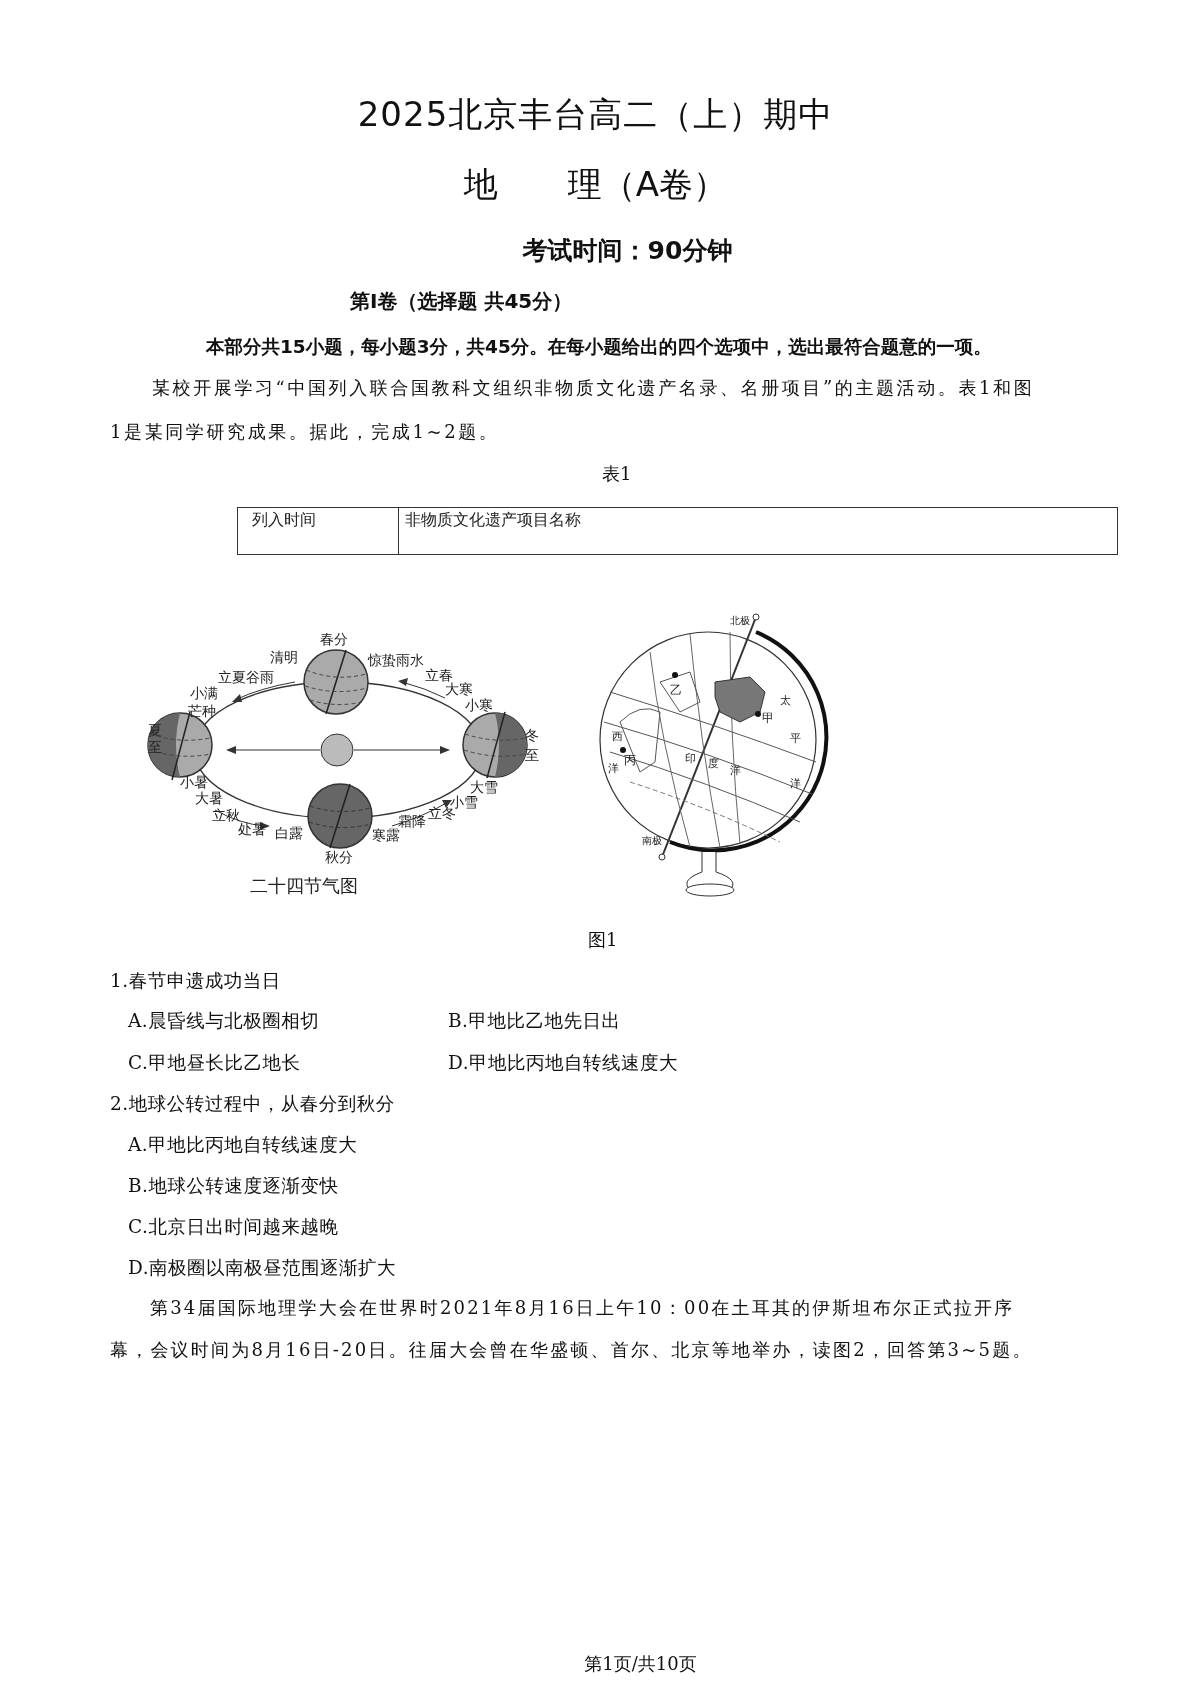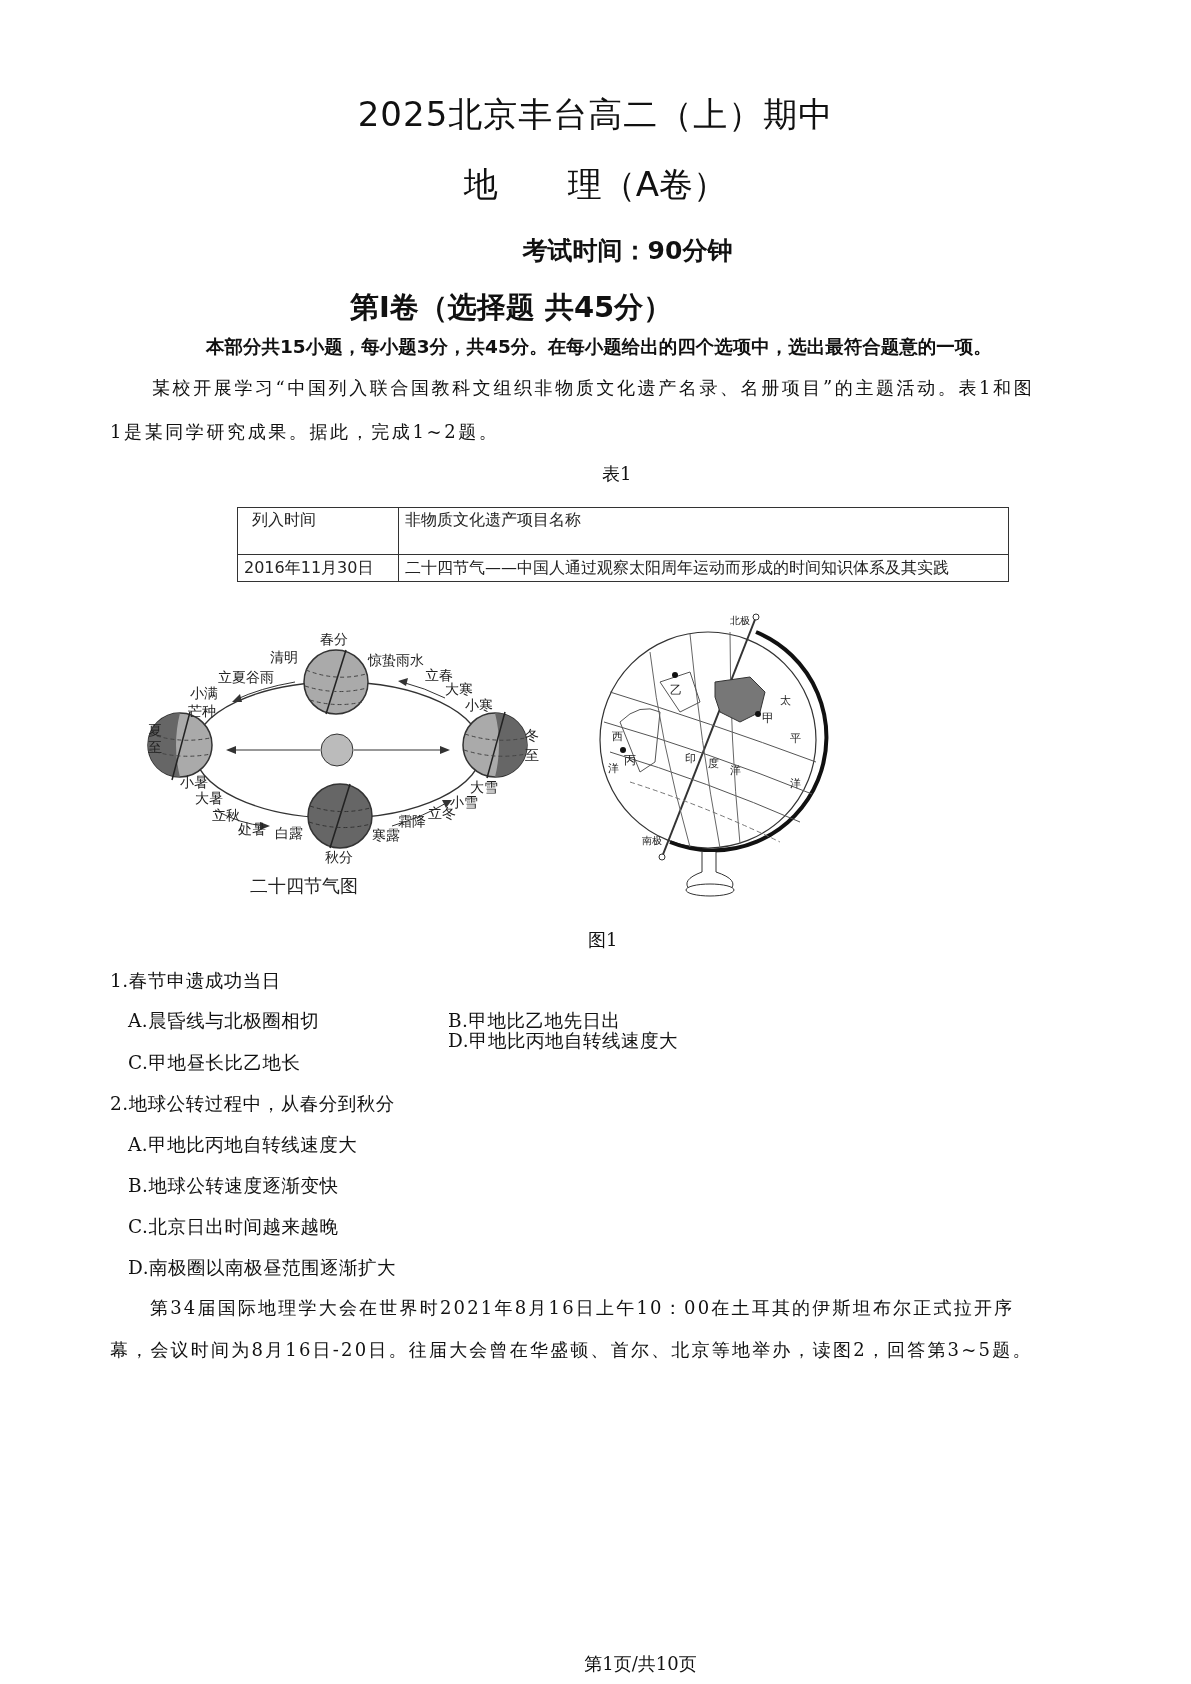--- a/index.html
+++ b/index.html
@@ -6,21 +6,21 @@
   body { width: 1191px; height: 1684px; position: relative; overflow: hidden;
          font-family: "DejaVu Serif", "Liberation Serif", serif; color: #111; }
   .abs { position: absolute; }
   .title { left: 0; width: 1191px; text-align: center; top: 92px; font-size: 34px;
            font-family: "DejaVu Sans", "Liberation Sans", sans-serif; letter-spacing: 1px; }
   .subject { left: 0; width: 1191px; text-align: center; top: 162px; font-size: 34px;
              font-family: "DejaVu Sans", "Liberation Sans", sans-serif; }
   .subject .gap { display: inline-block; width: 70px; }
   .time { left: 0; width: 1191px; text-align: center; top: 234px; font-size: 25px; font-weight: bold;
           font-family: "DejaVu Sans", "Liberation Sans", sans-serif; margin-left: 32px; }
-  .section { left: 350px; top: 288px; font-size: 29px; font-weight: bold;
+  .section { left: 350px; top: 288px; font-size: 20px; font-weight: bold;
              font-family: "DejaVu Sans", "Liberation Sans", sans-serif; }
   .instr { left: 170px; top: 334px; font-size: 18.5px; font-weight: bold;
            font-family: "DejaVu Sans", "Liberation Sans", sans-serif; white-space: nowrap; margin-left: 36px; }
   .para { font-size: 18px; letter-spacing: 2.6px; white-space: nowrap; }
   .caption { font-size: 18px; }
   table.heritage { border-collapse: collapse; font-family: "DejaVu Sans", "Liberation Sans", sans-serif;
                    font-size: 16px; color: #222; }
   table.heritage td, table.heritage th { border: 1.5px solid #333; padding: 0 6px; text-align: left;
                    font-weight: normal; white-space: nowrap; }
   table.heritage th { height: 44px; vertical-align: top; padding-top: 2px; }
@@ -35,29 +35,25 @@
 <div class="abs subject"><span>地</span><span class="gap"></span><span>理（A卷）</span></div>
 <div class="abs time">考试时间：90分钟</div>
 <div class="abs section">第Ⅰ卷（选择题 共45分）</div>
 <div class="abs instr">本部分共15小题，每小题3分，共45分。在每小题给出的四个选项中，选出最符合题意的一项。</div>
 
 <div class="abs para" style="left:152px; top:376px;">某校开展学习“中国列入联合国教科文组织非物质文化遗产名录、名册项目”的主题活动。表1和图</div>
 <div class="abs para" style="left:110px; top:420px;">1是某同学研究成果。据此，完成1~2题。</div>
 
 <div class="abs caption" style="left:602px; top:462px;">表1</div>
 
-<table class="abs heritage" style="left:237px; top:507px; width:772px;">
+<table class="abs heritage" style="left:237px; top:507px; width:881px;">
   <tbody>
       <tr>
     <th style="width:140px; padding-left:14px;">列入时间</th>
     <th>非物质文化遗产项目名称</th>
-  </tr>
-  <tr>
-    <td>2016年11月30日</td>
-    <td>二十四节气——中国人通过观察太阳周年运动而形成的时间知识体系及其实践</td>
   </tr>
 </tbody>
   </table>
 
 <svg class="abs" style="left:140px; top:630px;" width="420" height="275" viewBox="0 0 420 275" font-family="DejaVu Serif, serif" font-size="14" fill="#222">
   <ellipse cx="198" cy="120" rx="144" ry="68" fill="none" stroke="#333" stroke-width="1.3"></ellipse>
   <circle cx="197" cy="120" r="16" fill="#bbb" stroke="#333"></circle>
   <line x1="90" y1="120" x2="180" y2="120" stroke="#333" stroke-width="1.2"></line>
   <polygon points="86,120 96,116 96,124" fill="#333"></polygon>
   <line x1="214" y1="120" x2="306" y2="120" stroke="#333" stroke-width="1.2"></line>
@@ -154,21 +150,21 @@
   <path d="M112 240 L112 260 Q90 268 100 278 L140 278 Q150 268 126 260 L126 240" fill="#fff" stroke="#333"></path>
   <ellipse cx="120" cy="278" rx="24" ry="6" fill="#fff" stroke="#333"></ellipse>
 </svg>
 
 <div class="abs caption" style="left:588px; top:928px;">图1</div>
 
 <div class="abs q" style="left:110px; top:968px;">1.春节申遗成功当日</div>
 <div class="abs q" style="left:128px; top:1008px;">A.晨昏线与北极圈相切</div>
 <div class="abs q" style="left:448px; top:1008px;">B.甲地比乙地先日出</div>
 <div class="abs q" style="left:128px; top:1050px;">C.甲地昼长比乙地长</div>
-<div class="abs q" style="left:448px; top:1028px;">D.甲地比丙地自转线速度大</div>
+<div class="abs q" style="left:448px; top:1050px;">D.甲地比丙地自转线速度大</div>
 
 <div class="abs q" style="left:110px; top:1091px;">2.地球公转过程中，从春分到秋分</div>
 <div class="abs q" style="left:128px; top:1132px;">A.甲地比丙地自转线速度大</div>
 <div class="abs q" style="left:128px; top:1173px;">B.地球公转速度逐渐变快</div>
 <div class="abs q" style="left:128px; top:1214px;">C.北京日出时间越来越晚</div>
 <div class="abs q" style="left:128px; top:1255px;">D.南极圈以南极昼范围逐渐扩大</div>
 
 <div class="abs para" style="left:150px; top:1296px; letter-spacing:2.2px;">第34届国际地理学大会在世界时2021年8月16日上午10：00在土耳其的伊斯坦布尔正式拉开序</div>
 <div class="abs para" style="left:110px; top:1338px; letter-spacing:2.2px;">幕，会议时间为8月16日-20日。往届大会曾在华盛顿、首尔、北京等地举办，读图2，回答第3~5题。</div>
 

